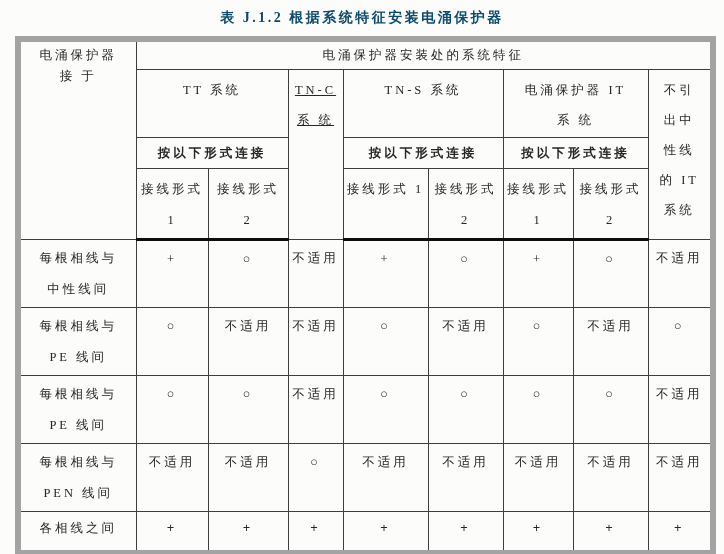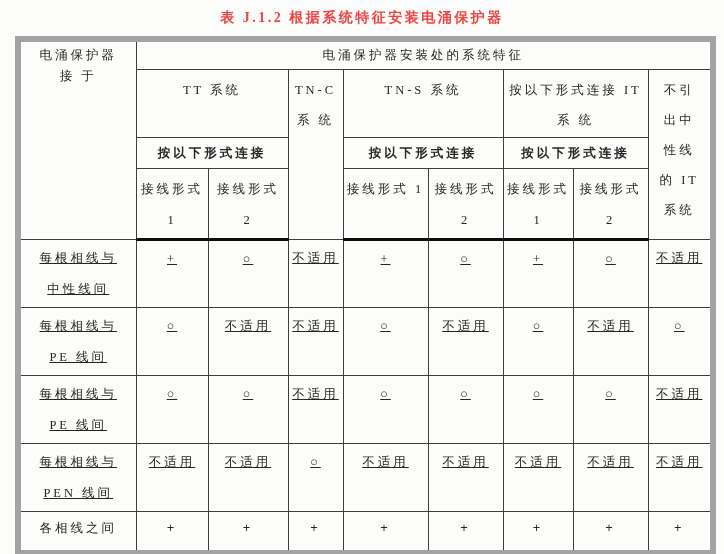--- a/index.html
+++ b/index.html
@@ -10,21 +10,21 @@
     color: #222;
     overflow: hidden;
   }
   .page { width: 724px; height: 554px; }
 
   .doc-title {
     text-align: center;
     font-weight: bold;
     font-size: 14px;
     letter-spacing: 2.5px;
-    color: #ef4444;
+    color: #0c4a6e;
     padding-top: 9px;
   }
 
   table.spd {
     border-collapse: collapse;
     table-layout: fixed;
     width: 695px;
     margin: 9px 0 0 15px;
   }
   table.spd { border: 6px solid #a3a3a3; padding-left: 8px; }
@@ -41,28 +41,28 @@
   }
   .line { display: block; }
 
   
   tr.h1 td { height: 22px; line-height: 21px; }
   tr.h2 td { height: 60px; padding-top: 5px; }
   tr.h3 td { height: 26px; line-height: 25px; vertical-align: middle; padding-top: 2px; font-weight: bold; }
   tr.h4 td { height: 56px; line-height: 31px; padding-top: 5px; }
 
   td.corner { line-height: 41px; padding-top: 5px; }
-  td.tnc    { line-height: 35px; padding-top: 9px; }
+  td.tnc    { line-height: 35px; padding-top: 9px; text-decoration: underline; }
   td.nn     { line-height: 33.5px; padding-top: 8px; }
 
   
   tr.h4 td, td.corner, td.tnc, td.nn { border-bottom: 3px solid #0d0d0d; }
 
   
-  tr.body td { height: 58px; line-height: 31px; padding-top: 3px; text-decoration: underline; }
+  tr.body td { height: 58px; line-height: 31px; padding-top: 3px; }
   tr.body-last td { height: 33px; line-height: 28px; padding-top: 3px; font-family: Liberation Mono, monospace; }
   td.val { font-size: 12px; color: #2b2b2b; }
 </style>
 </head>
 <body>
 
 <div class="page">
 
   <div class="doc-title">表 J.1.2  根据系统特征安装电涌保护器</div>
 
@@ -89,21 +89,21 @@
     </tr>
 
     <tr class="h2">
       <td colspan="2">TT 系统</td>
       <td rowspan="3" class="tnc">
         <span class="line">TN-C</span>
         <span class="line">系 统</span>
       </td>
       <td colspan="2">TN-S 系统</td>
       <td colspan="2">
-        <span class="line">按以下形式连接 IT</span>
+        <span class="line">电涌保护器 IT</span>
         <span class="line">系 统</span>
       </td>
       <td rowspan="3" class="nn">
         <span class="line">不引</span>
         <span class="line">出中</span>
         <span class="line">性线</span>
         <span class="line">的 IT</span>
         <span class="line">系统</span>
       </td>
     </tr>

